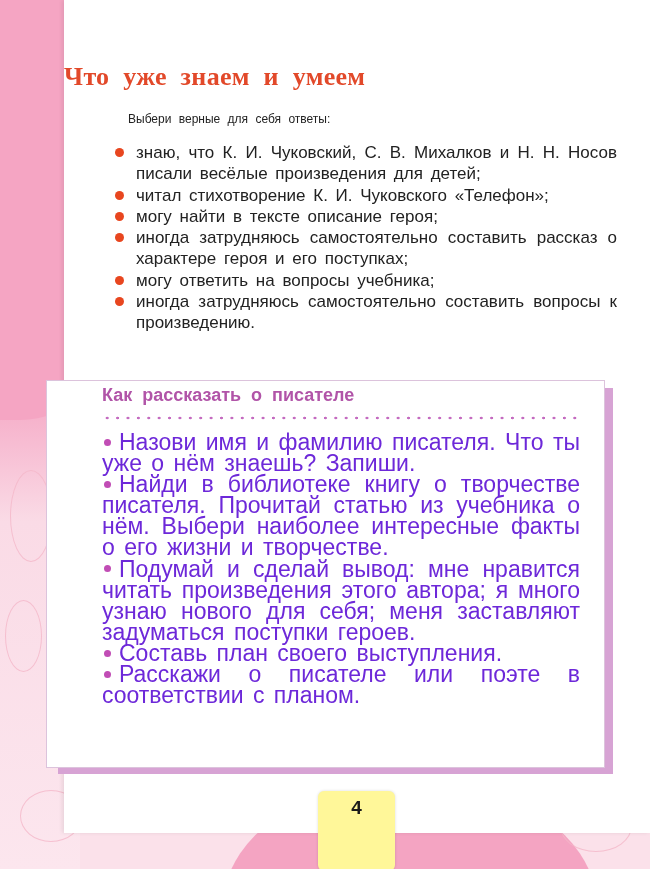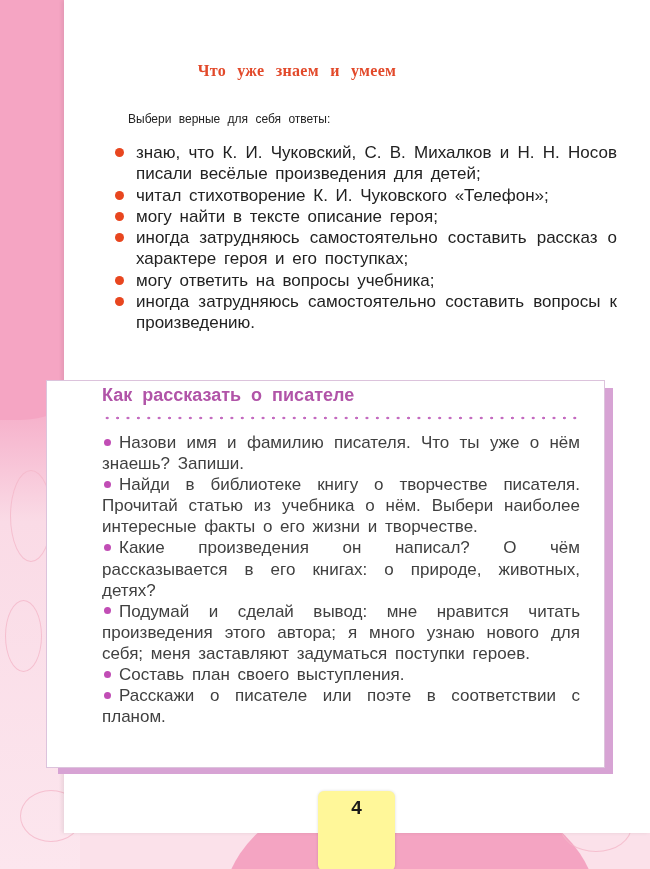--- a/index.html
+++ b/index.html
@@ -2,31 +2,31 @@
 <html><head>
 <meta charset="utf-8">
 <style>
   html, body { margin:0; padding:0; }
   body { width:650px; height:869px; position:relative; overflow:hidden; background:#fbe1ea; font-family:"Liberation Sans", sans-serif; }
   .bg-left { position:absolute; left:0; top:0; width:80px; height:869px; background:linear-gradient(#f5a8c5,#f5a8c5 45%,#fadbe6 60%,#fce6ee); }
   .bg-left-curve { position:absolute; left:-40px; top:0; width:150px; height:420px; background:#f5a5c3; border-radius:0 0 90px 0; }
   .bg-bottom-pink { position:absolute; left:220px; top:800px; width:380px; height:120px; background:#f4a4c2; border-radius:140px 140px 0 0; }
   .swirl { position:absolute; border:1.5px solid #f4b6c8; border-radius:50%; opacity:.8; }
   .page { position:absolute; left:64px; top:0; width:586px; height:833px; background:#ffffff; box-shadow:-2px 0 4px rgba(0,0,0,.08); }
-  .title { position:absolute; left:64px; top:62px; width:466px; text-align:center; font-family:"Liberation Serif", serif; font-weight:bold; font-size:16px; color:#e2492a; word-spacing:7px; letter-spacing:.3px; }
+  .title { position:absolute; left:64px; top:62px; width:466px; font-family:"Liberation Serif", serif; font-weight:bold; font-size:26px; color:#e2492a; word-spacing:7px; letter-spacing:.3px; }
   .intro { position:absolute; left:128px; top:112px; font-size:12px; color:#222; word-spacing:4px; }
   .list1 { position:absolute; left:107px; top:134px; width:502px; margin:8px; padding:0; list-style:none; }
   .list1 li { position:relative; padding-left:21px; font-size:17px; line-height:21.3px; color:#222; text-align:justify; word-spacing:3px; }
   .list1 .dot { position:absolute; left:0; top:6px; width:9px; height:9px; background:#e8461f; border-radius:50%; }
   .box-shadow { position:absolute; left:58px; top:388px; width:555px; height:386px; background:#d7a3d4; }
   .box { position:absolute; left:46px; top:380px; width:559px; height:388px; background:#fff; border:1px solid #dcc3dc; box-sizing:border-box; }
   .box-title { position:absolute; left:102px; top:385px; font-size:18px; font-weight:bold; color:#b154a8; word-spacing:5px; }
   .dots { position:absolute; left:102px; top:416px; width:480px; height:4px; background-image:radial-gradient(circle,#c46bc0 1.2px,transparent 1.6px); background-size:10.4px 4px; background-repeat:repeat-x; }
   .list2 { position:absolute; left:102px; top:432px; width:478px; margin:0; padding:0; list-style:none; }
-  .list2 li { font-size:17px; line-height:21.1px; color:#404040; text-align:justify; word-spacing:3px; }
+  .list2 li { font-size:23px; line-height:21.1px; color:#6d28d9; text-align:justify; word-spacing:3px; }
   .list2 .pdot { display:inline-block; width:7px; height:7px; background:#c14db5; border-radius:50%; margin:0 8px 3px 2px; vertical-align:middle; }
   .page-num { position:absolute; left:318px; top:791px; width:77px; height:80px; background:#fff799; border-radius:6px; box-shadow:0 0 3px rgba(0,0,0,.15); text-align:center; }
   .page-num span { display:block; margin-top:6px; font-weight:bold; font-size:19px; color:#1a1a1a; }
 </style>
 </head>
 <body>
 
 <div class="bg-left"></div>
 <div class="bg-left-curve"></div>
 <div class="bg-bottom-pink"></div>
@@ -50,21 +50,20 @@
 </ul>
 
 <div class="box-shadow"></div>
 <div class="box"></div>
 <div class="box-title">Как рассказать о писателе</div>
 <div class="dots"></div>
 
 <ul class="list2">
   <li><span class="pdot"></span><span>Назови имя и фамилию писателя. Что ты уже о нём знаешь? Запиши.</span></li>
   <li><span class="pdot"></span><span>Найди в библиотеке книгу о творчестве писателя. Прочитай статью из учебника о нём. Выбери наиболее интересные факты о его жизни и творчестве.</span></li>
-  <li><span class="pdot"></span><span>Какие произведения он написал? О чём рассказывается в его книгах: о природе, животных, детях?</span></li>
   <li><span class="pdot"></span><span>Подумай и сделай вывод: мне нравится читать произведения этого автора; я много узнаю нового для себя; меня заставляют задуматься поступки героев.</span></li>
   <li><span class="pdot"></span><span>Составь план своего выступления.</span></li>
   <li><span class="pdot"></span><span>Расскажи о писателе или поэте в соответствии с планом.</span></li>
 </ul>
 
 <div class="page-num">
   <span>4</span>
 </div>
 
 </body></html>

